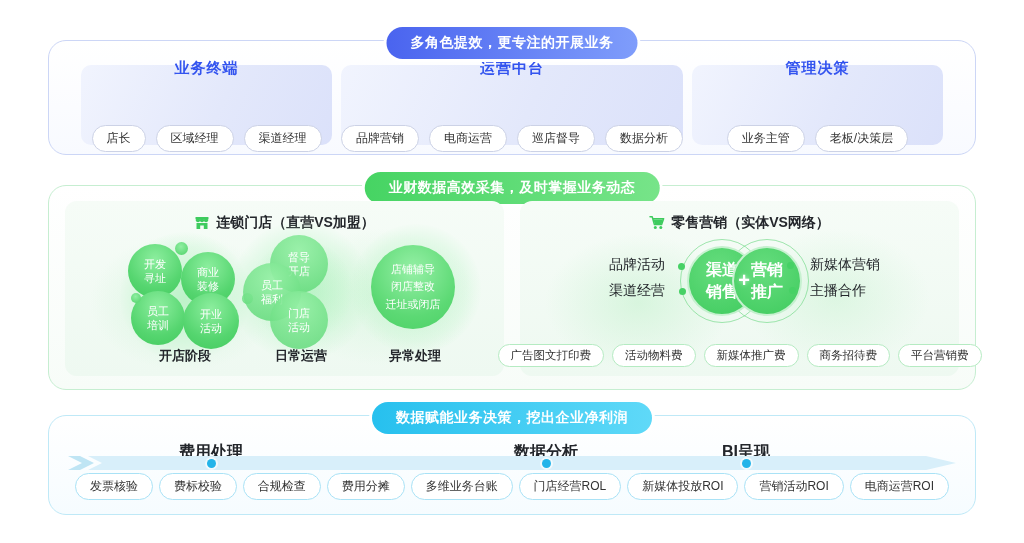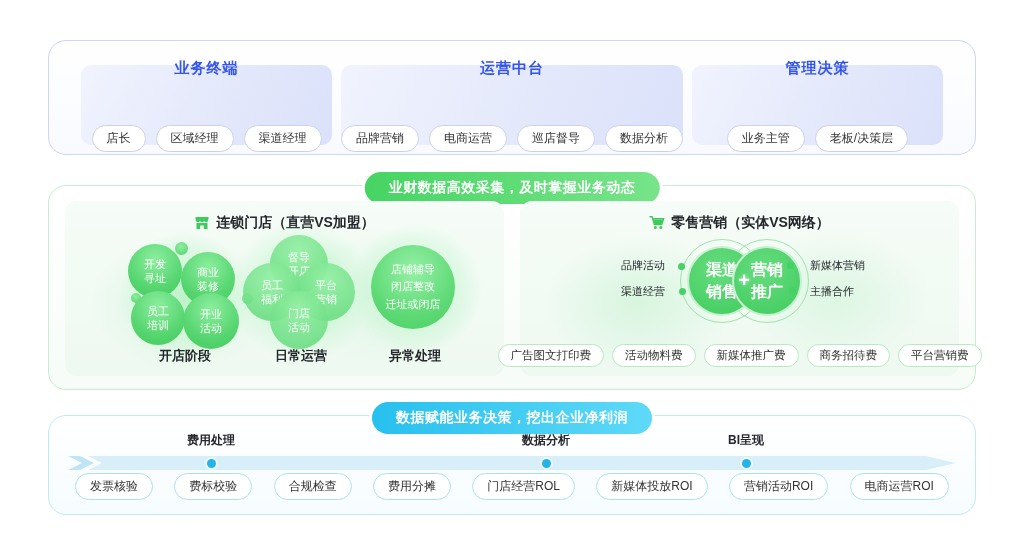--- a/index.html
+++ b/index.html
@@ -57,43 +57,44 @@
 
   .ring { position:absolute; width:84px; height:84px; border-radius:50%;
     border:1px solid rgba(112,216,134,.65); }
   .vcircle { position:absolute; width:70px; height:70px; border-radius:50%;
     border:2px solid rgba(255,255,255,.68); display:flex; flex-direction:column;
     align-items:center; justify-content:center; color:#fff; font-size:16px; font-weight:bold;
     line-height:1.35; background:radial-gradient(circle at 45% 32%, #66dd7e, #3fcb5e); }
   .vplus { position:absolute; left:224px; top:80px; transform:translate(-50%,-52%);
     color:#fff; font-size:20px; font-weight:bold; text-shadow:0 0 4px rgba(255,255,255,.6); }
   .vdot { position:absolute; width:7px; height:7px; border-radius:50%; background:#46d165; }
-  .vlabel { position:absolute; font-size:11px; font-weight:500; color:#23262b; white-space:nowrap; }
+  .vlabel { position:absolute; font-size:14px; font-weight:500; color:#23262b; white-space:nowrap; }
   .vlabel-l { transform:translate(-100%,-50%); }
   .vlabel-r { transform:translateY(-50%); }
 
   .gpills { position:absolute; left:0; right:0; bottom:9px; display:flex;
     flex-direction:column; gap:6px; align-items:center;margin-top:8px; }
   .gpill-row { display:flex; gap:8px; justify-content:center; }
   .pill-green { border:1px solid #b5ebc2; font-size:11.5px; padding:3px 12px; }
 
   
-  .phase { position:absolute; top:16px; transform:translateX(-50%); font-size:12px;
+  .phase { position:absolute; top:26px; transform:translateX(-50%); font-size:16px;
     font-weight:bold; color:#23262b; white-space:nowrap; }
   .flow-band { position:absolute; left:19px; top:40px; }
   .fdot { position:absolute; top:42.5px; width:9px; height:9px; border-radius:50%;
     background:#24b4e9; box-shadow:0 0 0 2px rgba(255,255,255,.65); }
   .cpills { position:absolute; left:26px; right:26px; top:57px; display:flex;
     justify-content:space-between; }
   .pill-cyan { border:1px solid #a9e2f6; }
 </style>
 </head>
 <body>
 
 <section class="panel panel1">
+  <div class="badge badge-blue">多角色提效，更专注的开展业务</div>
   <div class="cards">
     <div class="rcard">
       <div class="rcard-title">业务终端</div>
       <div class="pill-row">
         <span class="pill pill-blue">店长</span>
         <span class="pill pill-blue">区域经理</span>
         <span class="pill pill-blue">渠道经理</span>
       </div>
     </div>
     <div class="rcard">
@@ -150,23 +151,20 @@
       <div class="clabel" style="left:120px">开店阶段</div>
 
       <div class="halo" style="left:166px;top:20px;width:140px;height:140px"></div>
       <div class="halo" style="left:184px;top:38px;width:104px;height:104px"></div>
       <div class="bubble bubble-soft" style="left:205px;top:34px;width:58px;height:58px">
           <span class="wrap2">督导开店</span>
         </div>
       <div class="bubble bubble-soft" style="left:178px;top:62px;width:58px;height:58px">
           <span class="wrap2">员工福利</span>
         </div>
-      <div class="bubble bubble-soft" style="left:232px;top:62px;width:58px;height:58px">
-          <span class="wrap2">平台营销</span>
-        </div>
       <div class="bubble bubble-soft" style="left:205px;top:90px;width:58px;height:58px">
           <span class="wrap2">门店活动</span>
         </div>
       <div class="clabel" style="left:236px">日常运营</div>
 
       <div class="halo" style="left:286px;top:23px;width:130px;height:130px"></div>
       <div class="bigbubble">
         <div>店铺辅导</div>
         <div>闭店整改</div>
         <div>迁址或闭店</div>
@@ -231,18 +229,19 @@
   </svg>
   <div class="fdot" style="left:158px"></div>
   <div class="fdot" style="left:493px"></div>
   <div class="fdot" style="left:693px"></div>
 
   <div class="cpills">
     <span class="pill pill-cyan">发票核验</span>
     <span class="pill pill-cyan">费标校验</span>
     <span class="pill pill-cyan">合规检查</span>
     <span class="pill pill-cyan">费用分摊</span>
+    <span class="pill pill-cyan">多维业务台账</span>
     <span class="pill pill-cyan">门店经营ROL</span>
     <span class="pill pill-cyan">新媒体投放ROI</span>
     <span class="pill pill-cyan">营销活动ROI</span>
     <span class="pill pill-cyan">电商运营ROI</span>
   </div>
 </section>
 
 </body></html>

